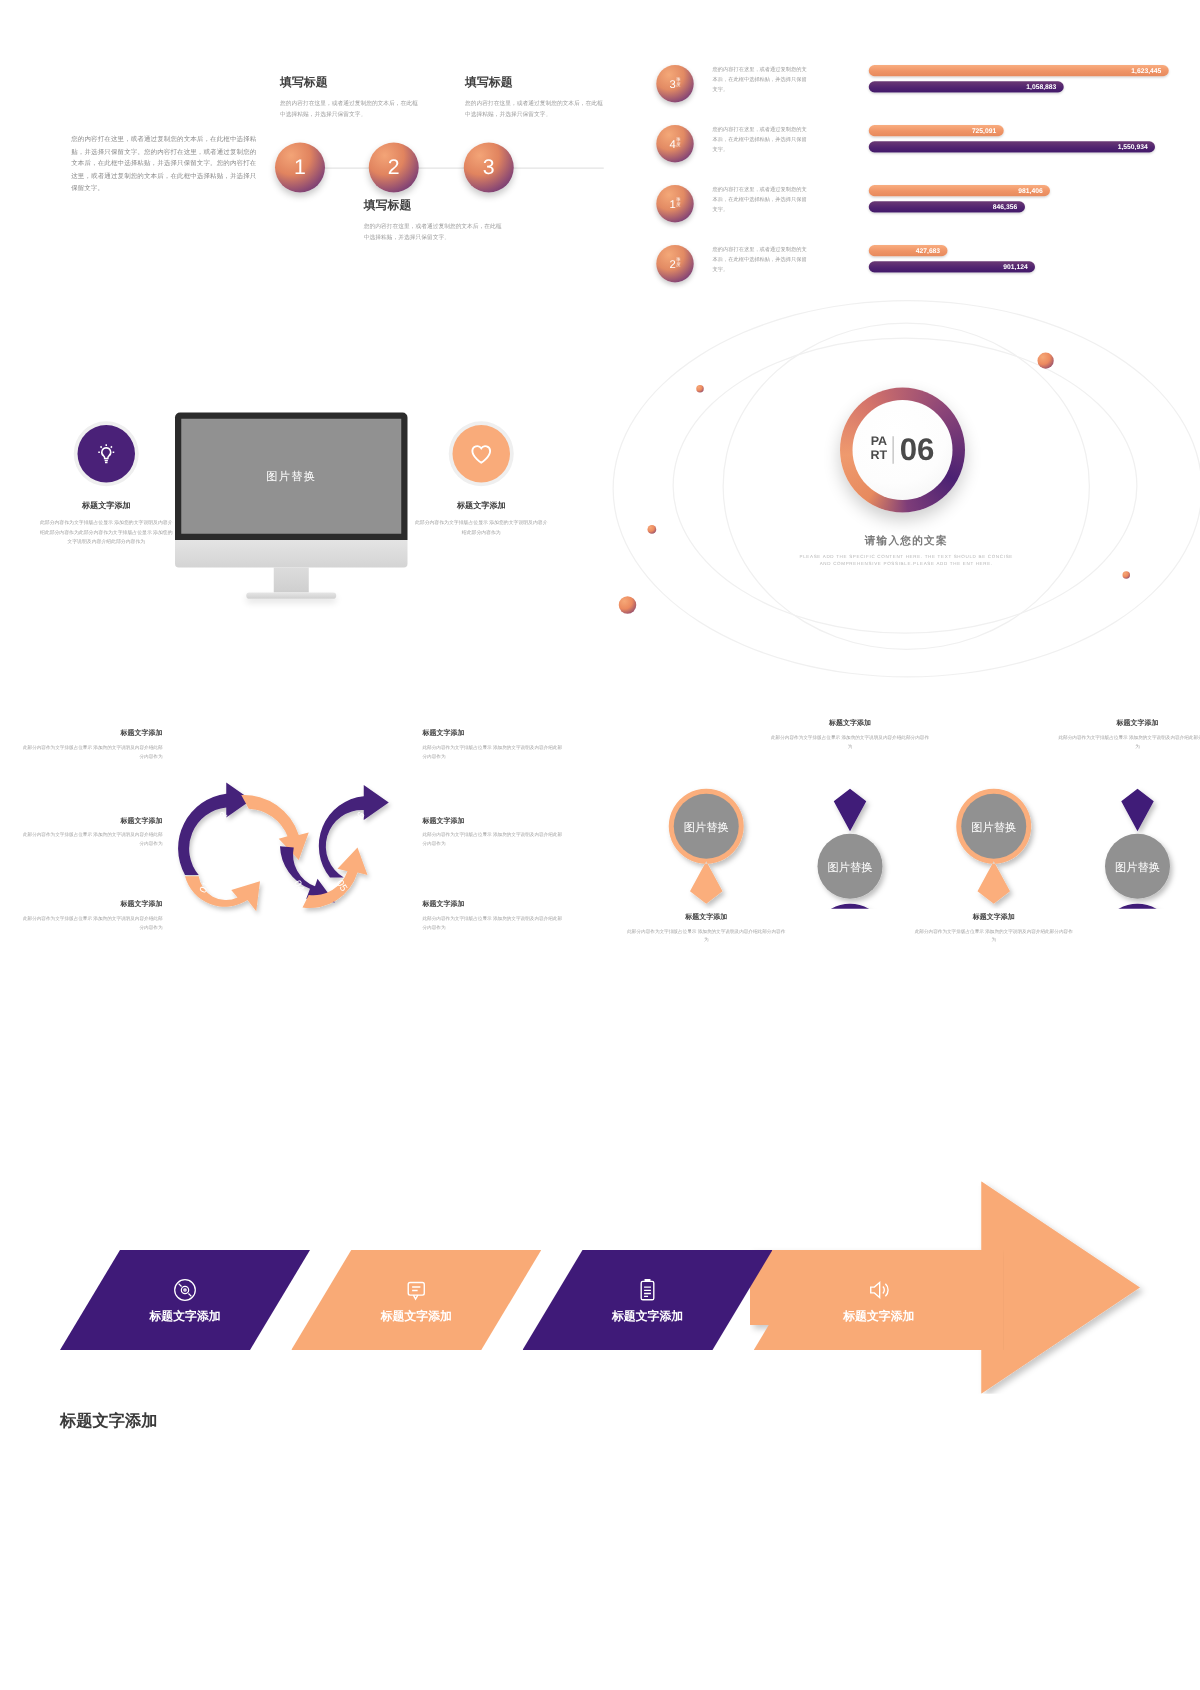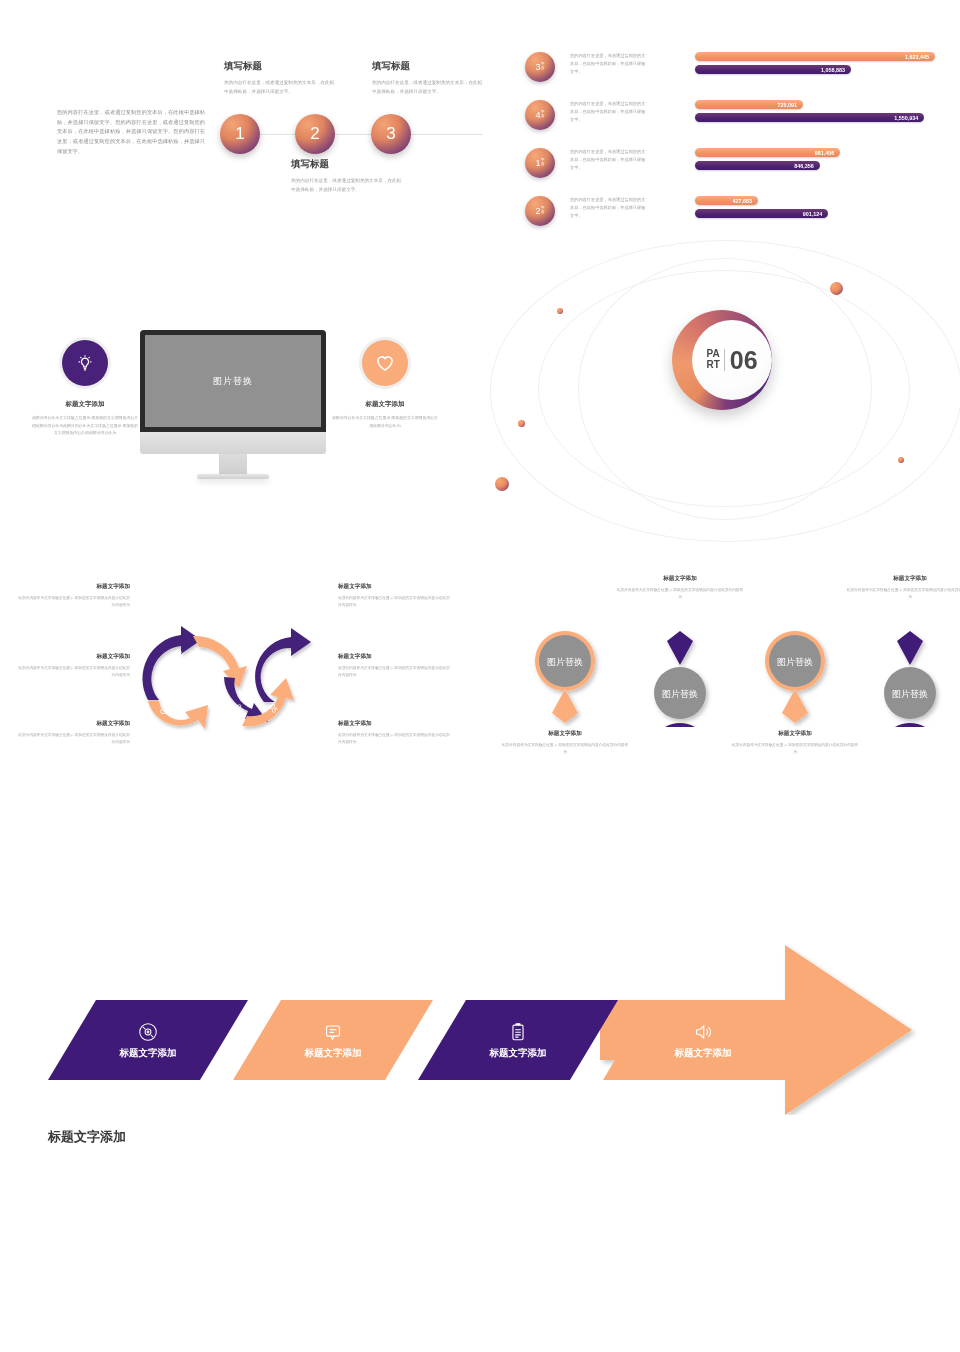--- a/index.html
+++ b/index.html
@@ -65,21 +65,21 @@
 
   
   #sec-part{left:500px;top:262px;width:460px;height:250px;}
   .orbit{position:absolute;border:1px solid #f0f0f0;border-radius:50%;}
   #orbit-a{left:38px;top:8px;width:370px;height:235px;}
   #orbit-b{left:78px;top:-4px;width:292px;height:260px;}
   #orbit-c{left:-10px;top:-22px;width:470px;height:300px;}
   #part-ring{position:absolute;left:172px;top:48px;width:100px;height:100px;border-radius:50%;
      background:conic-gradient(from 215deg,#e78a5e 0deg,#ef9a6e 50deg,#d4736a 110deg,#8c4578 190deg,#4b2173 265deg,#7e3d79 320deg,#e78a5e 360deg);
      box-shadow:0 6px 14px rgba(0,0,0,.2);
-     display:flex;align-items:center;justify-content:flex-end;}
+     display:flex;align-items:center;justify-content:center;}
   #part-inner{width:80px;height:80px;border-radius:50%;
      background:radial-gradient(circle at 42% 32%,#ffffff 0%,#fdfdfd 58%,#f1f1f1 100%);
      display:flex;align-items:center;justify-content:center;}
   #part-label{font-size:10px;font-weight:bold;color:#4a4a4a;line-height:1.06;text-align:center;
      padding-right:4px;border-right:1px solid #bdbdbd;}
   #part-num{font-size:25px;font-weight:bold;color:#4a4a4a;padding-left:5px;line-height:1;}
   .orb{position:absolute;border-radius:50%;
      background:radial-gradient(circle at 32% 28%,#f6a877 0%,#ec8a5f 45%,#6a3274 100%);}
   #part-cap{position:absolute;left:100px;top:165px;width:250px;text-align:center;}
   #part-cap .cn{font-size:8.5px;font-weight:bold;color:#7b7b7b;letter-spacing:1px;}
@@ -263,20 +263,25 @@
   <div id="part-ring">
     <div id="part-inner">
       <div id="part-label">
         <div>PA</div>
         <div>RT</div>
       </div>
       <div id="part-num">06</div>
     </div>
   </div>
 
+  <div id="part-cap">
+    <div class="cn">请输入您的文案</div>
+    <div class="ce">PLEASE ADD THE SPECIFIC CONTENT HERE. THE TEXT SHOULD BE CONCISE</div>
+    <div class="ce" style="margin-top:0;">AND COMPREHENSIVE POSSIBLE.PLEASE ADD THE ENT HERE.</div>
+  </div>
 </div>
 
 <div class="abs" id="sec-arrows">
 
   <svg class="abs" style="left:135px;top:40px;" width="190" height="125" viewBox="0 0 190 125">
     <defs>
       <filter id="ashadow" x="-25%" y="-25%" width="160%" height="160%">
         <feDropShadow dx="1.5" dy="2.5" stdDeviation="1.8" flood-color="#000" flood-opacity=".22"></feDropShadow>
       </filter>
     </defs>

